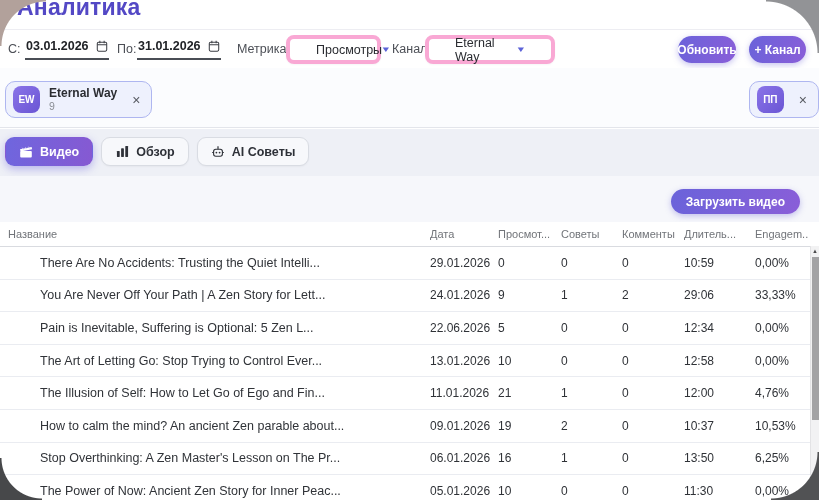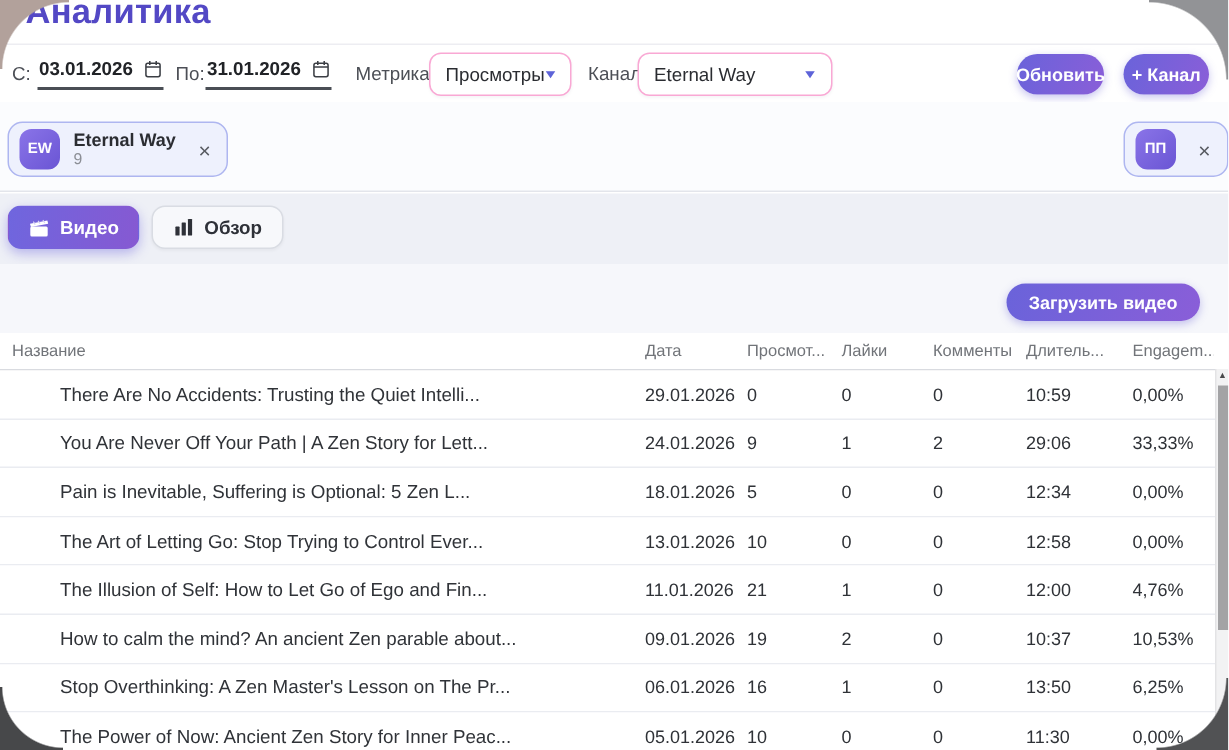--- a/index.html
+++ b/index.html
@@ -17,22 +17,22 @@
   .lbl-from { left:8px; }
   .lbl-to { left:117px; }
   .lbl-metric { left:237px; }
   .lbl-channel { left:392px; }
   .date-field { position:absolute; top:5px; height:24px; display:flex; align-items:center; justify-content:space-between;
                 border-bottom:2px solid #4a4e55; padding:0 1px 2px 1px; cursor:text; }
   .date-from { left:25px; width:84px; }
   .date-to { left:137px; width:84px; }
   .date-value { font-size:12.5px; font-weight:700; color:#212327; }
   .cal-icon { display:flex; }
-  .f-select { position:absolute; top:4px; height:29px; background:#fff; border:1px solid #f9a8d4; border-radius:8px;
-              display:flex; align-items:center; justify-content:space-between; padding:0 10px; cursor:pointer;
+  .f-select { position:absolute; top:4px; height:29px; background:#fff; border:4px solid #f9a8d4; border-radius:8px;
+              display:flex; align-items:center; justify-content:space-between; padding:0 26px; cursor:pointer;
               box-shadow:0 1px 2px rgba(20,20,40,.04); }
   .sel-metric { left:286px; width:95px; }
   .sel-channel { left:425px; width:130px; }
   .sel-value { font-size:12.5px; color:#2a2c31; }
   .caret { font-size:8px; color:#5d63d8; transform:scaleX(1.35); }
   .pill-btn { position:absolute; top:5px; height:27px; border:none; border-radius:14px; color:#fff; font-size:12px;
               font-weight:600; font-family:inherit; display:flex; align-items:center; justify-content:center; cursor:pointer;
               background:linear-gradient(110deg,#6a63da 0%,#8a5ed8 100%); box-shadow:0 2px 6px rgba(95,85,210,.35); }
   .btn-refresh { left:678px; width:58px; }
   .btn-add-channel { left:749px; width:57px; }
@@ -165,35 +165,48 @@
           <svg width="13" height="13" viewBox="0 0 14 14">
             <rect x="1" y="6.5" width="3" height="6.5" rx="0.5" fill="currentColor"></rect>
             <rect x="5.5" y="3.5" width="3" height="9.5" rx="0.5" fill="currentColor"></rect>
             <rect x="10" y="1" width="3" height="12" rx="0.5" fill="currentColor"></rect>
           </svg>
         </span>
         <span>Обзор</span>
       </div>
 
 
+      <div class="tab">
+        <span class="tab-icon">
+          <svg width="14" height="14" viewBox="0 0 14 14" fill="none" stroke="currentColor" stroke-width="1.1">
+            <rect x="2.6" y="4.2" width="8.8" height="7" rx="2.2"></rect>
+            <circle cx="5.4" cy="7.6" r="0.9" fill="currentColor" stroke="none"></circle>
+            <circle cx="8.6" cy="7.6" r="0.9" fill="currentColor" stroke="none"></circle>
+            <path d="M7 4.2V2.6"></path>
+            <circle cx="7" cy="2" r="0.8" fill="currentColor" stroke="none"></circle>
+            <path d="M2.6 7.5H1.2M12.8 7.5h-1.4"></path>
+          </svg>
+        </span>
+        <span>AI Советы</span>
+      </div>
     </div>
 
   <div class="content">
     <button class="upload-btn">Загрузить видео</button>
 
     <div class="table-wrap">
       <div class="t-head">
 
           <div class="th">Название</div>
 
           <div class="th">Дата</div>
 
           <div class="th">Просмот...</div>
 
-          <div class="th">Лайки</div>
+          <div class="th">Советы</div>
 
           <div class="th">Комменты</div>
 
           <div class="th">Длитель...</div>
 
           <div class="th">Engagem...</div>
         </div>
       <div class="t-body">
 
           <div class="t-row">
@@ -211,21 +224,21 @@
             <div class="cell">24.01.2026</div>
             <div class="cell">9</div>
             <div class="cell">1</div>
             <div class="cell">2</div>
             <div class="cell">29:06</div>
             <div class="cell">33,33%</div>
           </div>
 
           <div class="t-row">
             <div class="cell title-cell">Pain is Inevitable, Suffering is Optional: 5 Zen L...</div>
-            <div class="cell">18.01.2026</div>
+            <div class="cell">22.06.2026</div>
             <div class="cell">5</div>
             <div class="cell">0</div>
             <div class="cell">0</div>
             <div class="cell">12:34</div>
             <div class="cell">0,00%</div>
           </div>
 
           <div class="t-row">
             <div class="cell title-cell">The Art of Letting Go: Stop Trying to Control Ever...</div>
             <div class="cell">13.01.2026</div>

